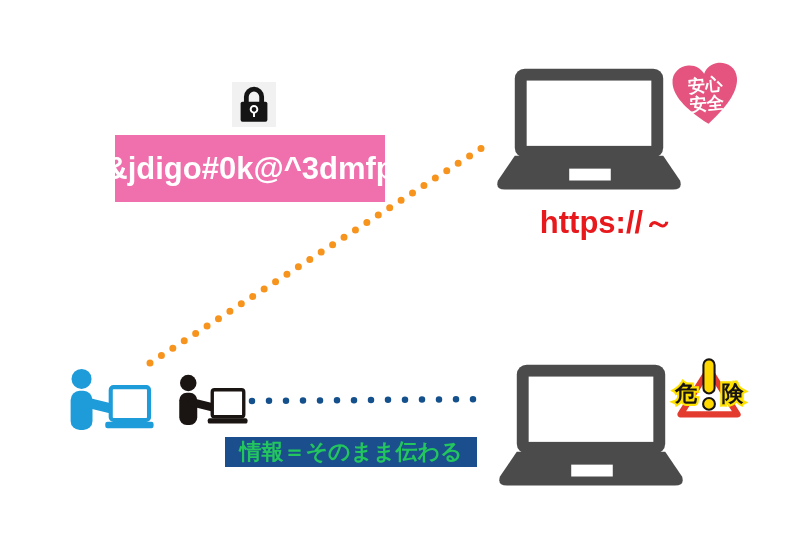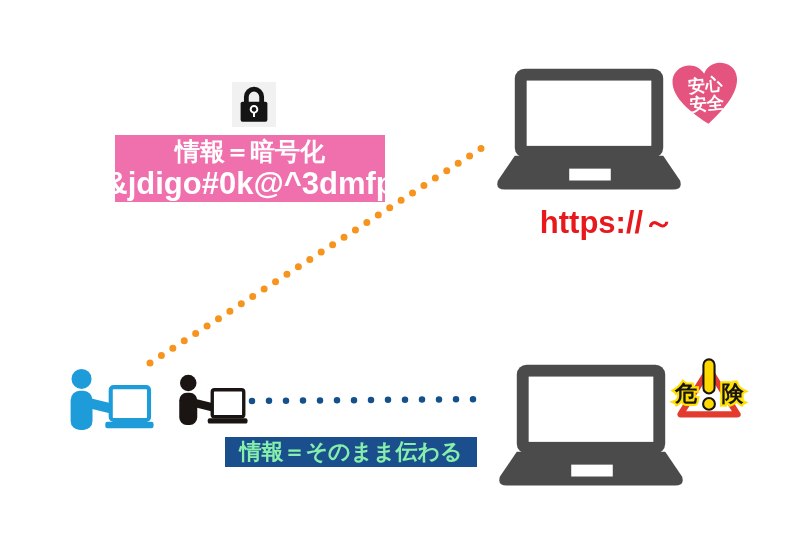--- a/index.html
+++ b/index.html
@@ -30,21 +30,21 @@
   .person{display:block;}
   .person-blue{left:62px;top:368px;width:92px;height:62px;color:#1D9CD9;}
   .person-black{left:172px;top:374px;width:76px;height:51px;color:#1A1412;}
   .person svg{width:100%;height:100%;display:block;}
   
   .url{width:188px;text-align:center;font-weight:bold;font-size:31px;white-space:nowrap;}
   .url-https{left:513px;top:202px;color:#E8191C;}
   .url-http{left:497px;top:505px;color:#1A5A9E;}
   
   .plain-box{
-    left:225px;top:437px;width:252px;height:30px;background:#1A4E8C;color:#86efac;
+    left:225px;top:437px;width:252px;height:30px;background:#1A4E8C;color:#22c55e;
     display:flex;align-items:center;justify-content:center;
     font-weight:bold;font-size:22px;white-space:nowrap;
   }
   
   .heart-badge{left:670px;top:62px;width:72px;height:66px;}
   .heart-badge svg{width:100%;height:100%;display:block;}
   .heart-text{font-weight:bold;font-size:25px;fill:#ffffff;text-anchor:middle;
     font-family:"Liberation Sans","DejaVu Sans",sans-serif;}
   
   .danger-badge{left:672px;top:358px;width:74px;height:64px;}
@@ -66,21 +66,20 @@
   <div class="abs lock-wrap">
     <svg viewBox="0 0 46 46">
       <path d="M15 21 v-6 a8 8 0 0 1 16 0 v6" fill="none" stroke="#141414" stroke-width="5"></path>
       <rect x="9" y="20" width="28" height="21" rx="2" fill="#141414"></rect>
       <circle cx="23" cy="28" r="3.5" fill="none" stroke="#fff" stroke-width="2"></circle>
       <line x1="23" y1="31" x2="23" y2="36" stroke="#fff" stroke-width="2"></line>
     </svg>
   </div>
 
   <div class="abs enc-box">
-    <div class="enc-line1">情報＝暗号化</div>
     <div class="enc-line2">&amp;jdigo#0k@^3dmfp</div>
   </div>
 
   <div class="abs person person-blue">
     <svg viewBox="0 0 100 68">
       <circle cx="21" cy="12" r="11" fill="currentColor"></circle>
       <rect x="9" y="25" width="24" height="43" rx="10" fill="currentColor"></rect>
       <rect x="22" y="31" width="40" height="11" rx="5.5" fill="currentColor" transform="rotate(14 22 31)"></rect>
       <rect x="53" y="21" width="42" height="36" rx="3" fill="#fff" stroke="currentColor" stroke-width="4.5"></rect>
       <rect x="47" y="59" width="53" height="7" rx="2.5" fill="currentColor"></rect>

